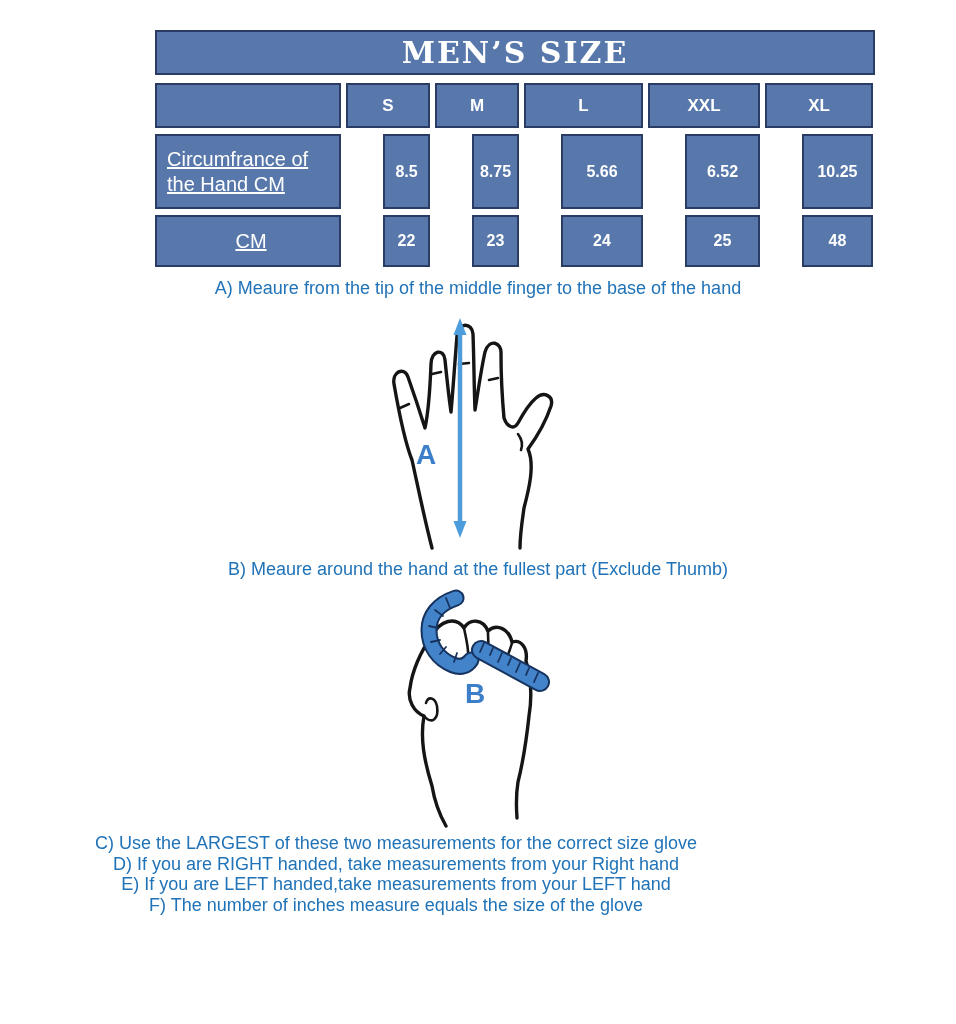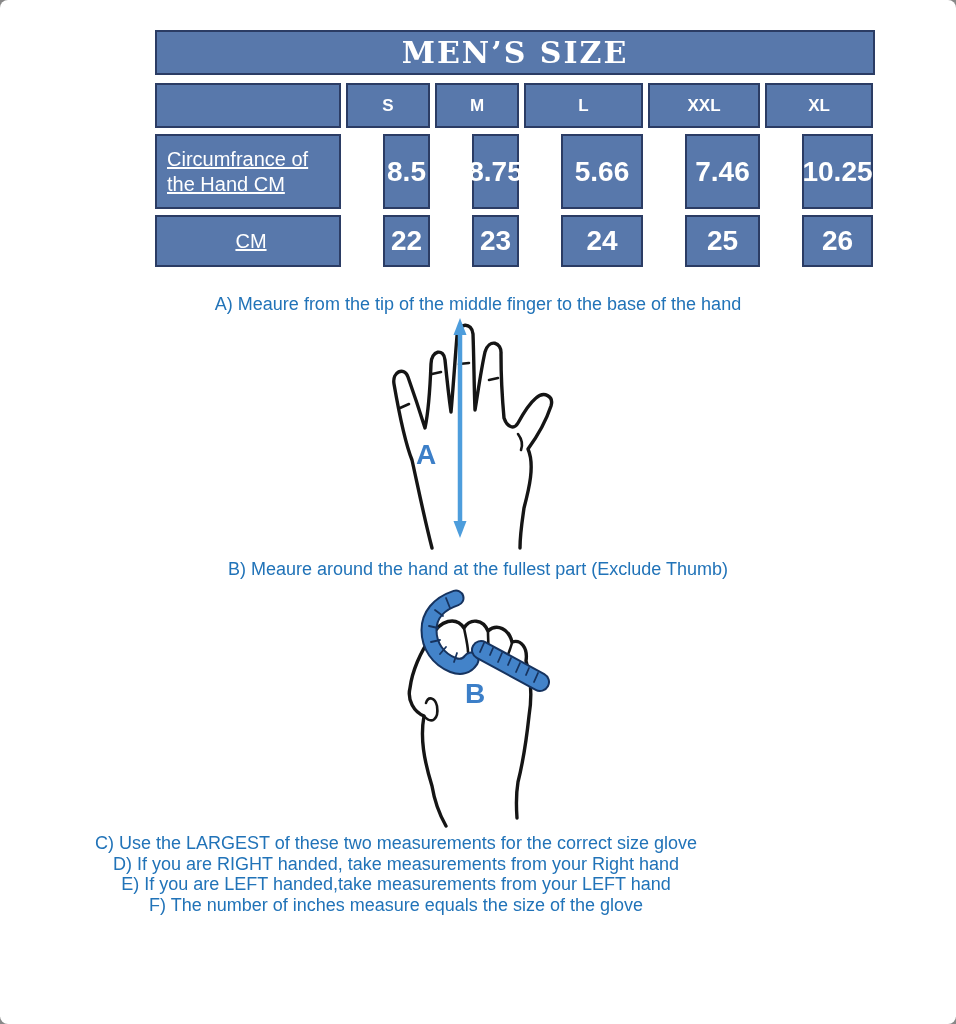--- a/index.html
+++ b/index.html
@@ -14,21 +14,20 @@
   }
   *{margin:0;padding:0;box-sizing:border-box;}
   html,body{background:#888;}
   .page{
     position:relative;
     width:956px;height:1024px;
     margin:0 auto;
     background:#ffffff;
     overflow:hidden;
     font-family:"Liberation Sans", sans-serif;
-    border-radius:8px;
   }
   
   .size-table{position:absolute;left:155px;top:30px;width:720px;}
   .title-bar{
     height:45px;width:720px;
     background:var(--cell-blue);
     border:2px solid var(--cell-border);
     color:#fff;
     font-family:"DejaVu Serif", serif;
     font-weight:bold;
@@ -44,36 +43,36 @@
     column-gap:5px;row-gap:6px;
   }
   .cell{
     background:var(--cell-blue);
     border:2px solid var(--cell-border);
     color:#fff;
     display:flex;align-items:center;justify-content:center;
     text-align:center;
   }
   .cell.size-head{font-size:17px;font-weight:bold;}
-  .cell.num{font-size:28px;font-weight:bold;margin-left:37px;}
+  .cell.num{font-size:16px;font-weight:bold;margin-left:37px;}
   .cell.row-label{
     font-size:20px;font-weight:normal;
     justify-content:flex-start;text-align:left;
     padding-left:10px;line-height:1.25;text-decoration:underline;
   }
   .cell.row-label.center{justify-content:center;padding-left:6px;}
   
   .instr{
     position:absolute;left:0;width:956px;
     text-align:center;
     color:var(--text-blue);
     font-size:18px;
     line-height:21px;
   }
-  .instr-a{top:294px;}
+  .instr-a{top:278px;}
   .instr-b{top:559px;}
   .instr-block{
     position:absolute;left:0;top:833px;width:792px;
     text-align:center;
     color:var(--text-blue);
     font-size:18px;
   }
   .instr-block .line{line-height:20.5px;}
   
   .hand-svg{position:absolute;left:368px;top:312px;}
@@ -102,29 +101,29 @@
       <div class="cell size-head">S</div>
       <div class="cell size-head">M</div>
       <div class="cell size-head">L</div>
       <div class="cell size-head">XXL</div>
       <div class="cell size-head">XL</div>
 
       <div class="cell row-label">Circumfrance of the Hand CM</div>
       <div class="cell num">8.5</div>
       <div class="cell num">8.75</div>
       <div class="cell num">5.66</div>
-      <div class="cell num">7.46</div>
+      <div class="cell num">6.52</div>
       <div class="cell num">10.25</div>
 
       <div class="cell row-label center">CM</div>
       <div class="cell num">22</div>
       <div class="cell num">23</div>
       <div class="cell num">24</div>
       <div class="cell num">25</div>
-      <div class="cell num">26</div>
+      <div class="cell num">48</div>
     </div>
   </div>
 
   <div class="instr instr-a">A) Meaure from the tip of the middle finger to the base of the hand</div>
 
   <svg class="hand-svg" width="220" height="238" viewBox="0 0 220 238">
     <path class="outline" d="
       M64,236
       C56,205 50,175 44,148
       C36,128 30,95 26,72

